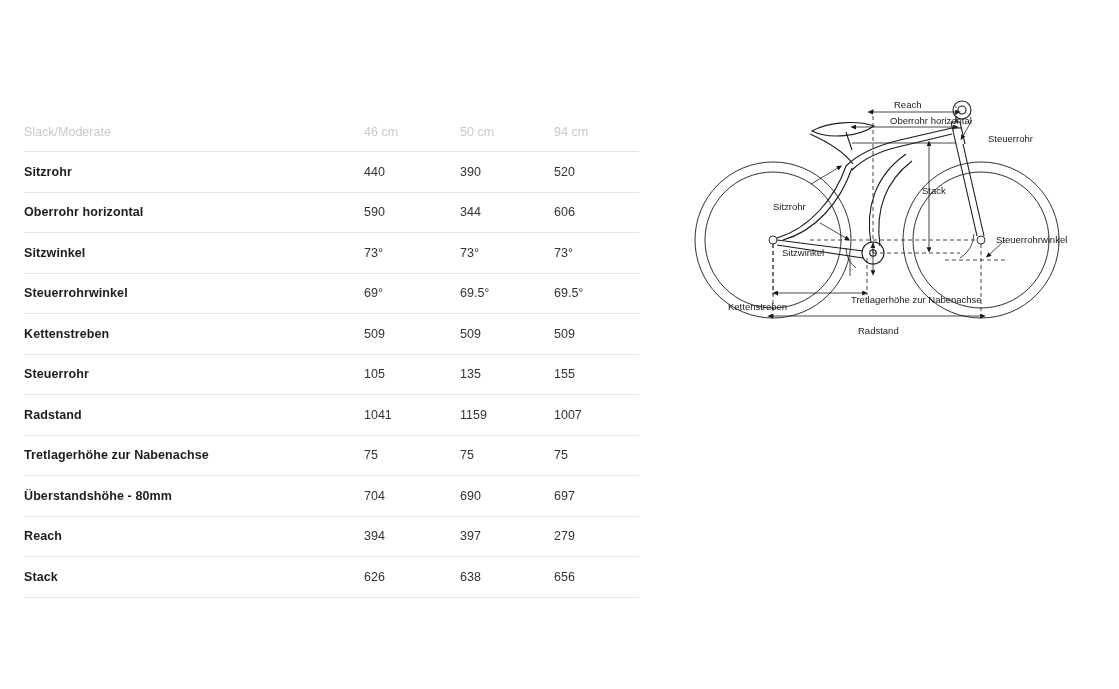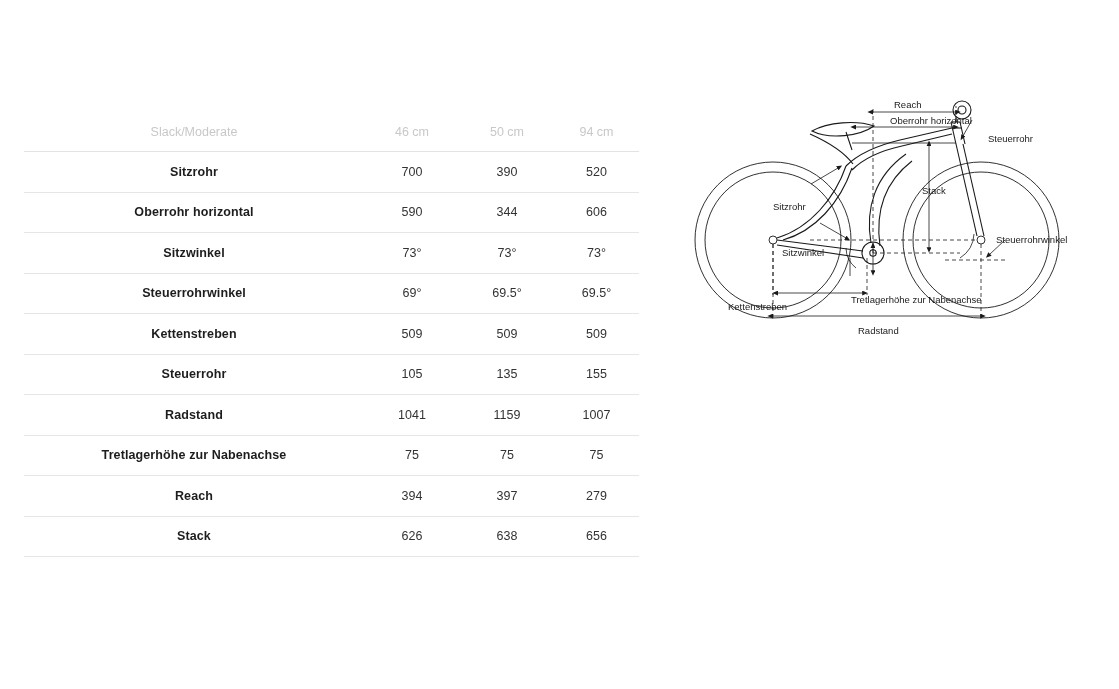--- a/index.html
+++ b/index.html
@@ -24,21 +24,21 @@
   
   #geo-table {
     position: absolute;
     left: 24px;
     top: 112px;
     width: 615px;
     border-collapse: collapse;
     font-size: 12.5px;
   }
   #geo-table th, #geo-table td {
-    text-align: center;
+    text-align: left;
     padding: 0;
     vertical-align: middle;
   }
   #geo-table thead th {
     font-weight: normal;
     color: #c8c8c8;
     height: 39px;
     font-size: 12.5px;
     border-bottom: 1px solid #e3e3e3;
   }
@@ -91,21 +91,21 @@
       <tr>
         <th class="col-label">Slack/Moderate</th>
         <th class="col-v1">46 cm</th>
         <th class="col-v2">50 cm</th>
         <th class="col-v3">94 cm</th>
       </tr>
     </thead>
     <tbody>
       <tr>
         <td class="label">Sitzrohr</td>
-        <td class="val">700</td>
+        <td class="val">440</td>
         <td class="val">390</td>
         <td class="val">520</td>
       </tr>
       <tr>
         <td class="label">Oberrohr horizontal</td>
         <td class="val">590</td>
         <td class="val">344</td>
         <td class="val">606</td>
       </tr>
       <tr>
@@ -136,20 +136,26 @@
         <td class="label">Radstand</td>
         <td class="val">1041</td>
         <td class="val">1159</td>
         <td class="val">1007</td>
       </tr>
       <tr>
         <td class="label">Tretlagerhöhe zur Nabenachse</td>
         <td class="val">75</td>
         <td class="val">75</td>
         <td class="val">75</td>
+      </tr>
+      <tr>
+        <td class="label">Überstandshöhe - 80mm</td>
+        <td class="val">704</td>
+        <td class="val">690</td>
+        <td class="val">697</td>
       </tr>
       <tr>
         <td class="label">Reach</td>
         <td class="val">394</td>
         <td class="val">397</td>
         <td class="val">279</td>
       </tr>
       <tr>
         <td class="label">Stack</td>
         <td class="val">626</td>

